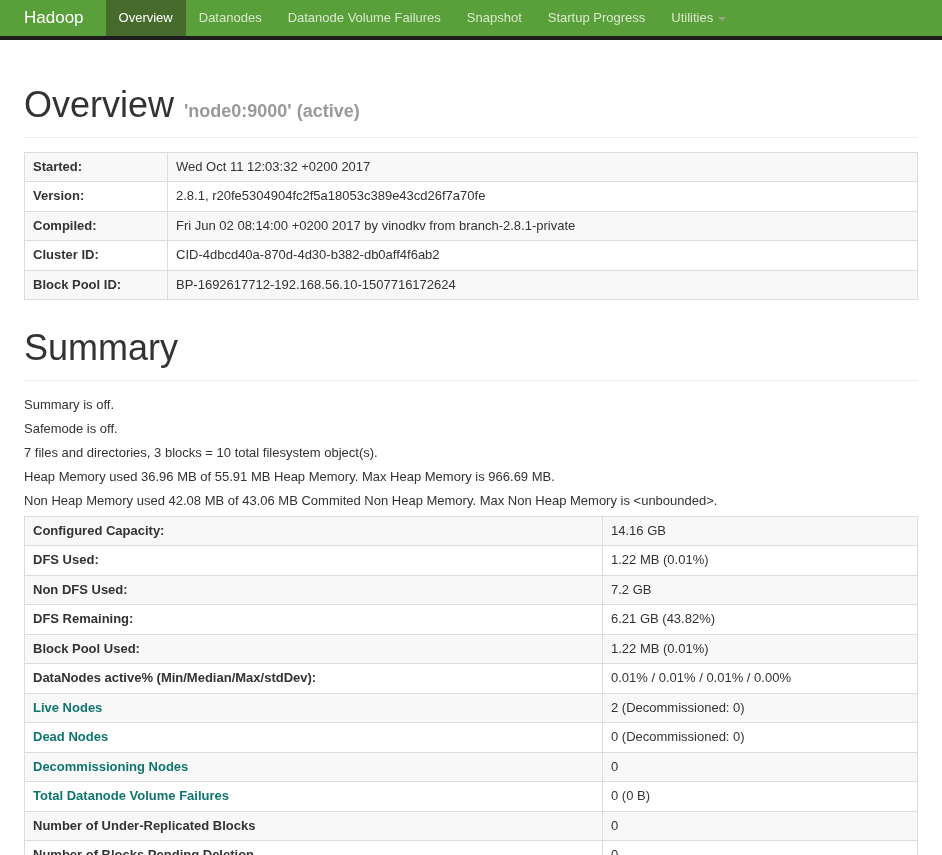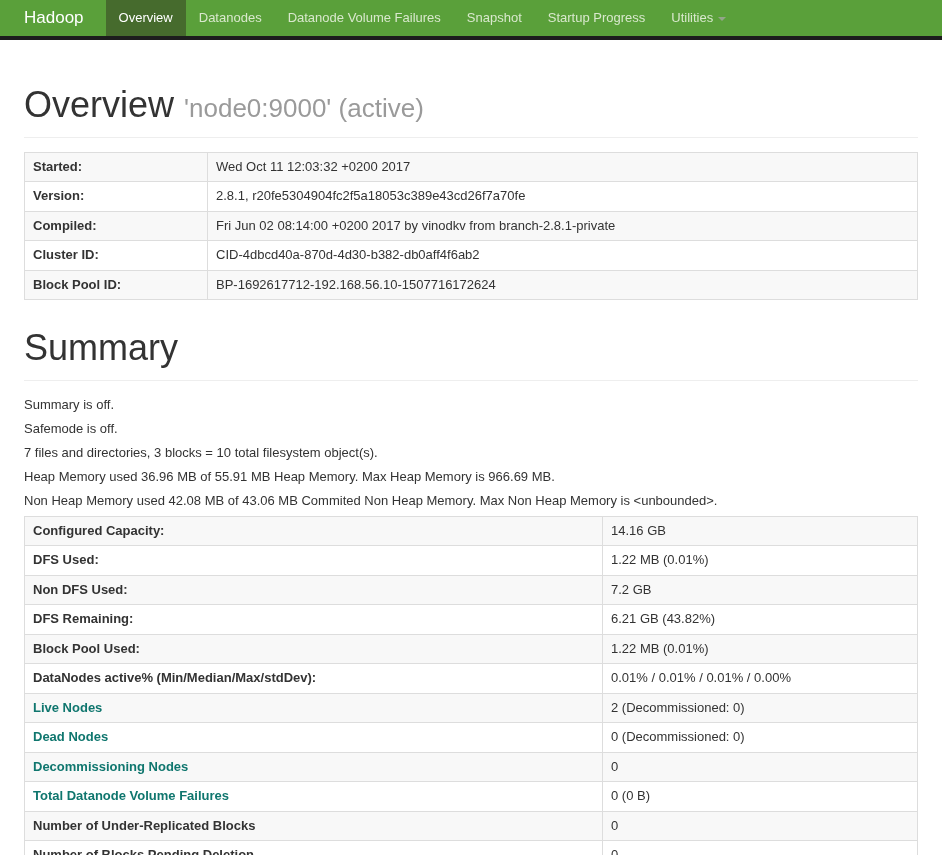--- a/index.html
+++ b/index.html
@@ -60,23 +60,23 @@
   
   .container { margin: 0 24px; }
   h1 {
     font-size: 36px;
     font-weight: normal;
     color: #333;
     margin: 45px 0 0 0;
     line-height: 1.1;
   }
   h1 small {
-    font-size: 26px;
+    font-size: 18px;
     color: #9a9a9a;
-    font-weight: normal;
+    font-weight: bold;
   }
   h1.summary-title { margin-top: 28px; }
   hr {
     border: 0;
     border-top: 1px solid #eee;
     margin: 12px 0 14px 0;
   }
 
   
   table {
@@ -86,21 +86,21 @@
   }
   th, td {
     border: 1px solid #ddd;
     padding: 5px 8px;
     text-align: left;
     vertical-align: top;
     line-height: 18.5px;
   }
   th { font-weight: bold; }
   tbody tr:nth-child(odd) { background: #f8f8f8; }
-  #info-table th  { width: 183px; }
+  #info-table th  { width: 143px; }
   #summary-table th { width: 578px; }
   table a {
     color: #0f766e;
     text-decoration: none;
     font-weight: bold;
   }
 
   
   .summary-lines { margin: 14px 0 6px 0; }
   .summary-line {

